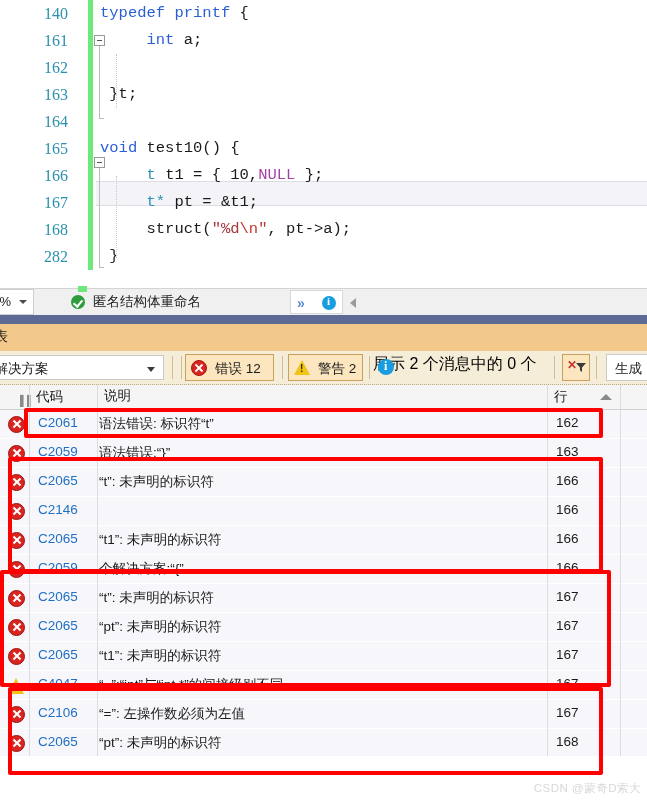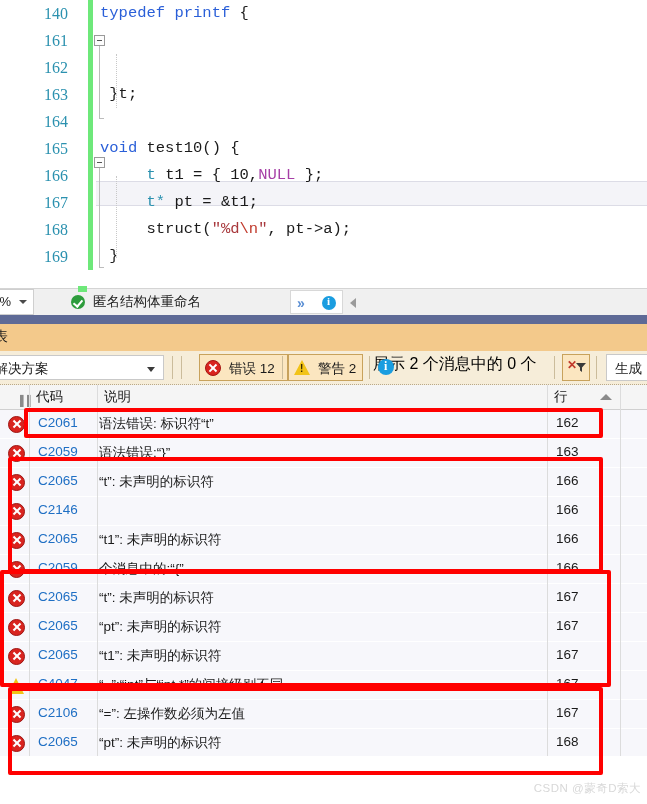--- a/index.html
+++ b/index.html
@@ -286,29 +286,29 @@
 </style>
 </head>
 <body>
 
 <div id="app">
 
   <div class="editor">
     <div class="cur-line-hl"></div>
     <div class="code-rows" id="code-rows">
         <div class="code-row"><span class="lnum">140</span><span class="changebar"></span><span class="codetext"><span class="tok-plain"></span><span class="tok-kw">typedef</span><span class="tok-plain"> </span><span class="tok-kw">printf</span><span class="tok-plain"> {</span></span></div>
-        <div class="code-row"><span class="lnum">161</span><span class="changebar"></span></div>
+        <div class="code-row"><span class="lnum">161</span><span class="changebar"></span><span class="codetext"><span class="tok-plain">     </span><span class="tok-kw">int</span><span class="tok-plain"> a;</span></span></div>
         <div class="code-row"><span class="lnum">162</span><span class="changebar"></span></div>
         <div class="code-row"><span class="lnum">163</span><span class="changebar"></span><span class="codetext"><span class="tok-plain"> }t;</span></span></div>
         <div class="code-row"><span class="lnum">164</span><span class="changebar"></span><span class="codetext"><span class="tok-plain"></span></span></div>
         <div class="code-row"><span class="lnum">165</span><span class="changebar"></span><span class="codetext"><span class="tok-plain"></span><span class="tok-kw">void</span><span class="tok-plain"> test10() {</span></span></div>
         <div class="code-row"><span class="lnum">166</span><span class="changebar"></span><span class="codetext"><span class="tok-plain">     </span><span class="tok-type">t</span><span class="tok-plain"> t1 = { </span><span class="tok-num">10</span><span class="tok-plain">,</span><span class="tok-macro">NULL</span><span class="tok-plain"> };</span></span></div>
         <div class="code-row"><span class="lnum">167</span><span class="changebar"></span><span class="codetext"><span class="tok-plain">     </span><span class="tok-type">t*</span><span class="tok-plain"> pt = &amp;t1;</span></span></div>
         <div class="code-row"><span class="lnum">168</span><span class="changebar"></span><span class="codetext"><span class="tok-plain">     struct(</span><span class="tok-str">"%d</span><span class="tok-esc">\n</span><span class="tok-str">"</span><span class="tok-plain">, pt-&gt;a);</span></span></div>
-        <div class="code-row"><span class="lnum">169</span><span class="changebar"></span><span class="codetext"><span class="tok-plain"> }</span></span></div>
+        <div class="code-row"><span class="lnum">282</span><span class="changebar"></span><span class="codetext"><span class="tok-plain"> }</span></span></div>
       </div>
 
     <div class="fold" style="left:94px; top:35px;"></div>
     <div class="foldline" style="left:99px; top:46px; height:72px;"></div>
     <div class="foldline-end" style="left:99px; top:118px;"></div>
     <div class="guide" style="left:116px; top:54px; height:54px;"></div>
 
     <div class="fold" style="left:94px; top:157px;"></div>
     <div class="foldline" style="left:99px; top:168px; height:99px;"></div>
     <div class="foldline-end" style="left:99px; top:267px;"></div>
@@ -337,21 +337,21 @@
   </div>
 
   <div class="toolbar">
     <div class="scope-combo">
       <span class="sctxt">个解决方案</span>
       <span class="sccaret"></span>
     </div>
     <div class="tb-sep" style="left:172px;"></div>
     <div class="tb-sep" style="left:181px;"></div>
 
-    <div class="filter-btn" style="left:199px; width:89px;">
+    <div class="filter-btn" style="left:185px; width:89px;">
       <span class="err-glyph"></span>
       <span class="ftxt">错误 12</span>
     </div>
     <div class="tb-sep" style="left:282px;"></div>
 
     <div class="filter-btn" style="left:288px; width:75px;">
       <span class="warn-glyph"></span>
       <span class="ftxt">警告 2</span>
     </div>
     <div class="tb-sep" style="left:369px;"></div>
@@ -372,21 +372,21 @@
     <div class="build-btn">
       <span class="btxt">生成</span>
     </div>
   </div>
 
   <div class="thead">
     <div class="th" style="left:0; width:30px;">
       <span class="grip">▌▌</span>
     </div>
     <div class="th" style="left:30px; width:68px;">代码</div>
-    <div class="th" style="left:98px; width:450px;">说明</div>
+    <div class="th" style="left:98px; width:450px;font-family:Liberation Mono, monospace;">说明</div>
     <div class="th" style="left:548px; width:73px;">行</div>
     <div class="th" style="left:621px; width:26px; border-right:0;"></div>
     <div class="sort-caret"></div>
   </div>
 
   <div class="tbody" id="tbody">
       <div class="trow">
         <div class="row-icon">
           <div class="ri-err"></div>
         </div>
@@ -443,21 +443,21 @@
         <span class="colsep" style="left: 29px;"></span>
         <span class="colsep" style="left: 97px;"></span>
         <span class="colsep" style="left: 547px;"></span>
         <span class="colsep" style="left: 620px;"></span>
       </div>
       <div class="trow alt">
         <div class="row-icon">
           <div class="ri-err"></div>
         </div>
         <span class="cell-code">C2059</span>
-        <span class="cell-desc">个消息中的:“{”</span>
+        <span class="cell-desc">个解决方案:“{”</span>
         <span class="cell-line">166</span>
         <span class="colsep" style="left: 29px;"></span>
         <span class="colsep" style="left: 97px;"></span>
         <span class="colsep" style="left: 547px;"></span>
         <span class="colsep" style="left: 620px;"></span>
       </div>
       <div class="trow">
         <div class="row-icon">
           <div class="ri-err"></div>
         </div>

